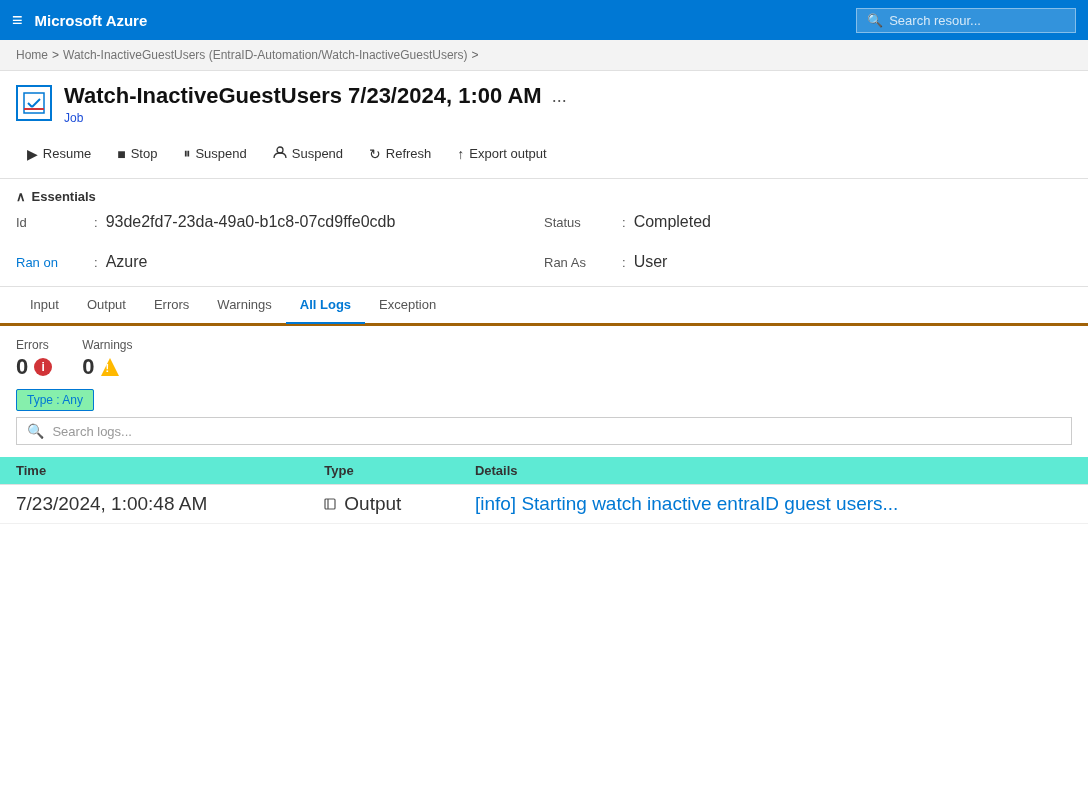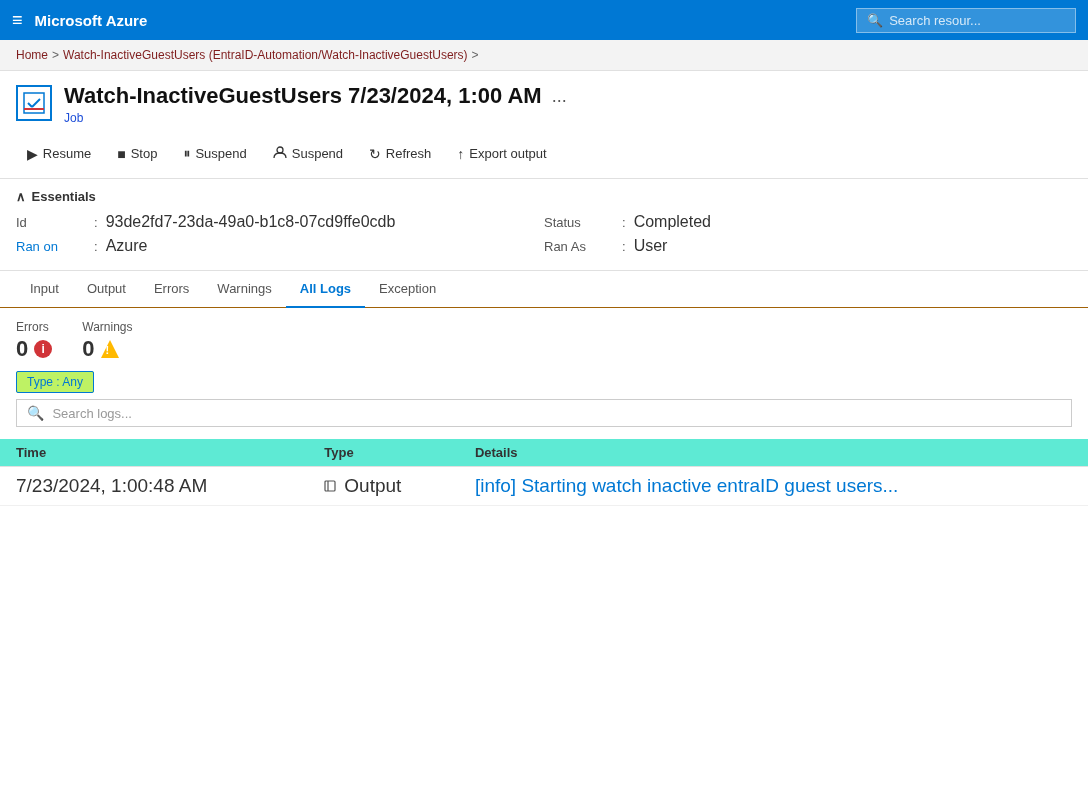--- a/index.html
+++ b/index.html
@@ -43,21 +43,21 @@
     .breadcrumb {
       padding: 8px 16px;
       font-size: 12px;
       color: #0078d4;
       display: flex;
       align-items: center;
       gap: 4px;
       background: #f3f3f3;
       border-bottom: 1px solid #e0e0e0;
     }
-    .breadcrumb a { color: #7f1d1d; text-decoration: none; }
+    .breadcrumb a { color: #737373; text-decoration: none; }
     .breadcrumb span { color: #666; }
 
     
     .page-header {
       padding: 12px 34px 8px 16px;
       display: flex;
       align-items: flex-start;
       gap: 12px;
     }
     .page-icon {
@@ -114,21 +114,21 @@
       padding: 10px 16px 6px 16px;
       font-size: 13px;
       font-weight: 600;
       color: #333;
       cursor: pointer;
     }
     .essentials-grid {
       display: grid;
       grid-template-columns: 1fr 1fr;
       padding: 0 16px 12px 16px;
-      gap: 0 0;
+      gap: 16px 0;
     }
     .essentials-row {
       display: flex;
       align-items: baseline;
       gap: 8px;
       padding: 3px 0;
     }
     .essentials-label {
       font-size: 13px;
       color: #555;
@@ -142,21 +142,21 @@
     .essentials-colon { color: #555; }
 
     
     .divider { height: 1px; background: #e0e0e0; margin: 0 0; }
 
     
     .tabs {
       display: flex;
       align-items: center;
       padding: 0 16px;
-      border-bottom: 1px solid #a16207;
+      border-bottom: 3px solid #a16207;
     }
     .tab {
       padding: 10px 14px;
       font-size: 13px;
       cursor: pointer;
       color: #555;
       border-bottom: 2px solid transparent;
       margin-bottom: -1px;
     }
     .tab.active {
@@ -199,21 +199,21 @@
       font-size: 11px;
       font-weight: 700;
     }
 
     
     .type-filter {
       margin: 4px 16px 10px 16px;
       display: inline-block;
     }
     .type-filter-badge {
-      background: #bef264;
+      background: #86efac;
       color: #0078d4;
       border: 1px solid #0078d4;
       padding: 3px 10px;
       border-radius: 2px;
       font-size: 12px;
       cursor: pointer;
     }
 
     
     .search-bar {

